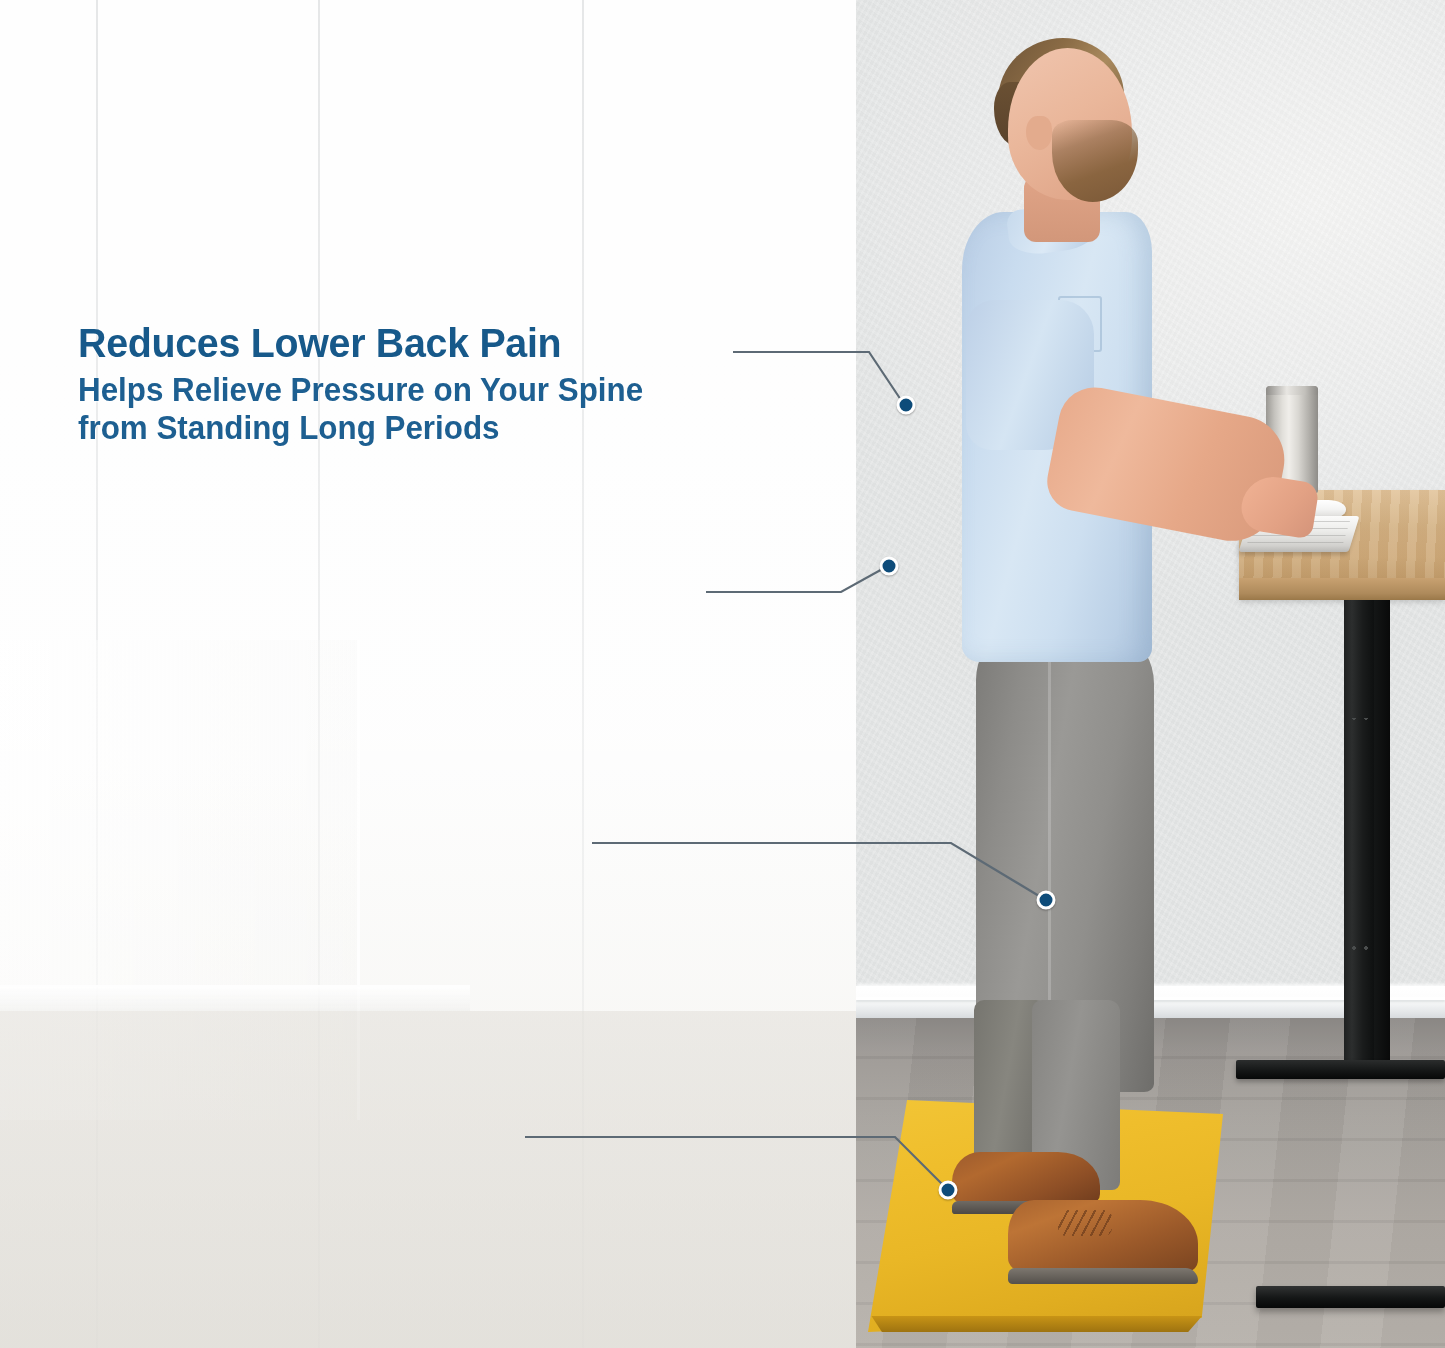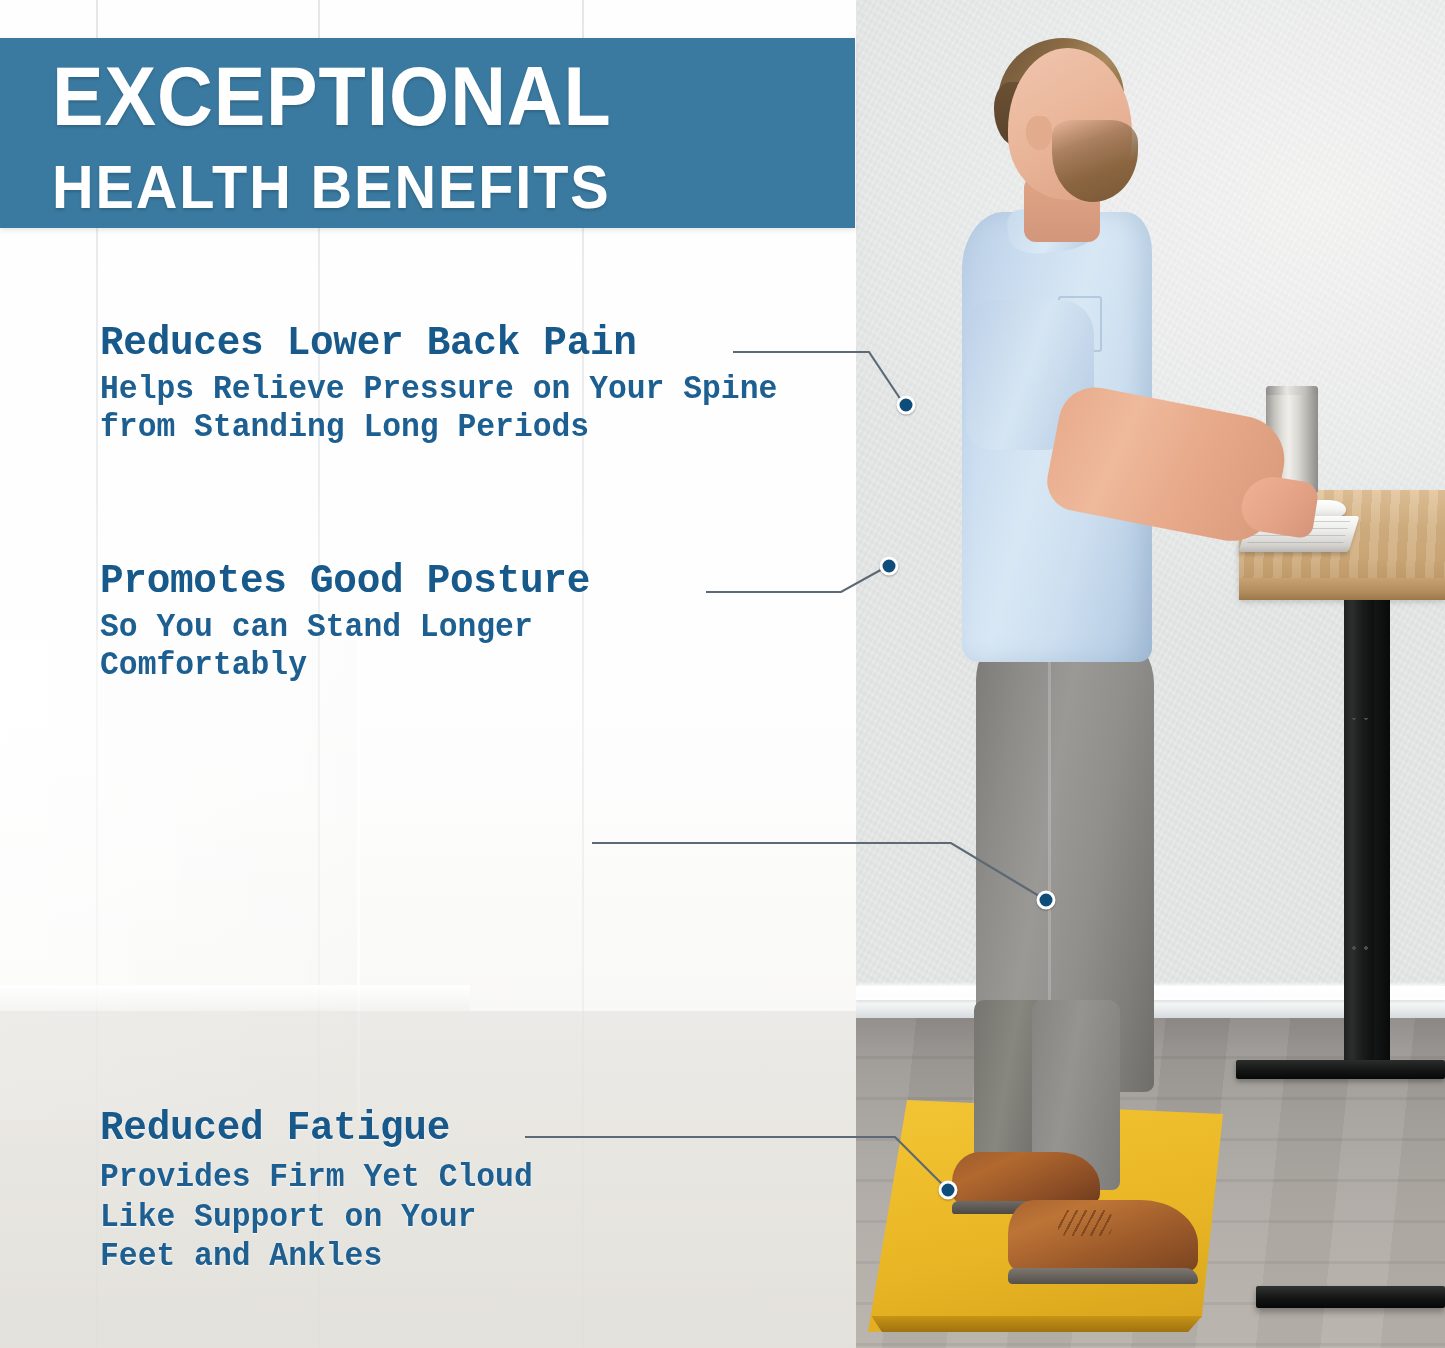--- a/index.html
+++ b/index.html
@@ -87,21 +87,21 @@
     margin-top:6px;
   }
   .banner-line2 {
     font-size:62px;
     letter-spacing:2px;
     transform:scaleX(0.93);
     margin-top:18px;
   }
 
   
-  .benefit { position:absolute; left:100px;font-family:Liberation Mono, monospace; }
+  .benefit { position:absolute; left:78px; }
   .benefit-title {
     color:#17598a;
     font-size:41px;
     font-weight:bold;
     line-height:1.05;
     letter-spacing:-0.3px;
     white-space:nowrap;
     transform:scaleX(0.96);
     transform-origin:left center;
     text-shadow:0 1px 2px rgba(255,255,255,0.85);
@@ -450,50 +450,31 @@
       <div class="head"></div>
       <div class="ear"></div>
       <div class="beard"></div>
       <div class="arm"></div>
       <div class="hand"></div>
       <div class="shoe-front"></div>
       <div class="shoe-lace"></div>
     </div>
   </div>
 
-  <div class="banner" style="background: rgb(58, 122, 160);">
-    <div class="banner-line1">EXCEPTIONAL</div>
-    <div class="banner-line2">HEALTH BENEFITS</div>
-  </div>
 
   <div class="benefit b1">
     <div class="benefit-title" style="color: rgb(23, 89, 138);">Reduces Lower Back Pain</div>
     <div class="benefit-body" style="color: rgb(29, 95, 145);">
       <span class="ln">Helps Relieve Pressure on Your Spine</span>
       <span class="ln">from Standing Long Periods</span>
     </div>
   </div>
 
-  <div class="benefit b2">
-    <div class="benefit-title" style="color: rgb(23, 89, 138);">Promotes Good Posture</div>
-    <div class="benefit-body" style="color: rgb(29, 95, 145);">
-      <span class="ln">So You can Stand Longer</span>
-      <span class="ln">Comfortably</span>
-    </div>
-  </div>
-
-
-  <div class="benefit b4">
-    <div class="benefit-title" style="color: rgb(23, 89, 138);">Reduced Fatigue</div>
-    <div class="benefit-body" style="color: rgb(29, 95, 145);">
-      <span class="ln">Provides Firm Yet Cloud</span>
-      <span class="ln">Like Support on Your</span>
-      <span class="ln">Feet and Ankles</span>
-    </div>
-  </div>
+
+
 
   <svg id="leaders" viewBox="0 0 1445 1348" preserveAspectRatio="none">
     <polyline points="733,352 869,352 903,403" fill="none" stroke="#5d6a75" stroke-width="2.2"></polyline>
     <polyline points="706,592 841,592 886,567" fill="none" stroke="#5d6a75" stroke-width="2.2"></polyline>
     <polyline points="592,843 951,843 1044,899" fill="none" stroke="#5d6a75" stroke-width="2.2"></polyline>
     <polyline points="525,1137 895,1137 946,1188" fill="none" stroke="#5d6a75" stroke-width="2.2"></polyline>
   </svg>
 
   <div class="pin" id="pin1" style="left: 906px; top: 405px; background: rgb(14, 76, 122); border-color: rgb(255, 255, 255);"></div>
   <div class="pin" id="pin2" style="left: 889px; top: 566px; background: rgb(14, 76, 122); border-color: rgb(255, 255, 255);"></div>

